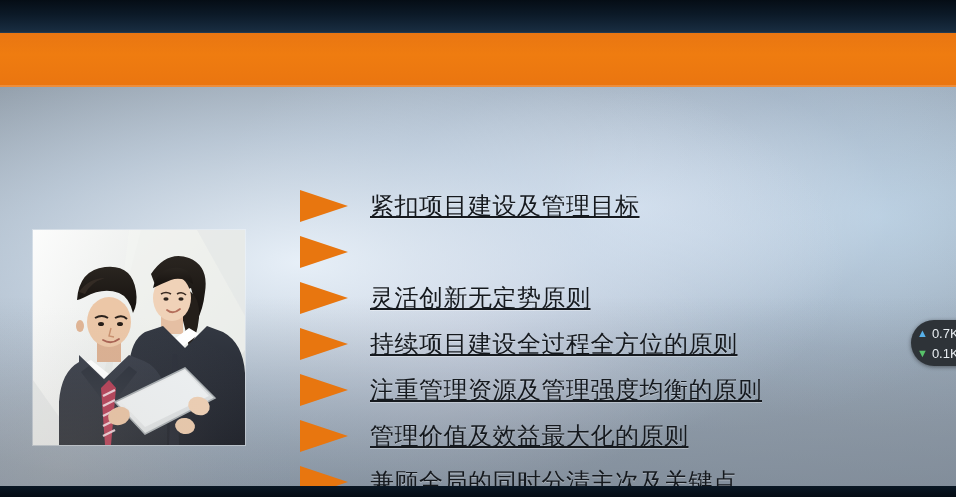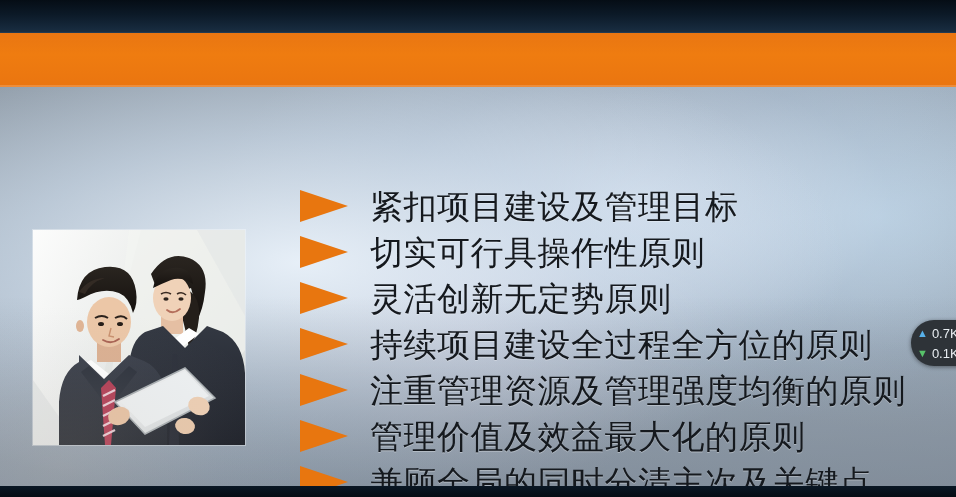--- a/index.html
+++ b/index.html
@@ -122,26 +122,27 @@
     position: absolute;
     left: 2px; top: -2px;
     width: 0; height: 0;
     border-top: 17px solid transparent;
     border-bottom: 17px solid transparent;
     border-left: 50px solid rgba(255,235,205,0.75);
     z-index: -1;
     filter: blur(1px);
   }
   .bullet-text {
-    font-size: 33px;
+    font-size: 24px;
     line-height: 1;
     color: #15191e;
     white-space: nowrap;
     letter-spacing: 0.5px;
     text-shadow: 0 1px 0 rgba(255,255,255,0.30);
+    text-decoration: underline;
   }
 
   
   .netspeed-widget {
     position: absolute;
     left: 911px; top: 320px;
     width: 70px; height: 46px;
     background: #2e3338;
     border-radius: 23px;
     box-shadow: 0 1px 4px rgba(0,0,0,0.45);
@@ -292,21 +293,20 @@
             <span class="tri"></span>
         </span>
         <span class="bullet-text">紧扣项目建设及管理目标</span>
       </div>
 
       <div class="bullet-row">
         <span class="arrow-bullet">
           <span class="tri-hi"></span>
             <span class="tri"></span>
         </span>
-        <span class="bullet-text">切实可行具操作性原则</span>
       </div>
 
       <div class="bullet-row">
         <span class="arrow-bullet">
           <span class="tri-hi"></span>
             <span class="tri"></span>
         </span>
         <span class="bullet-text">灵活创新无定势原则</span>
       </div>
 

